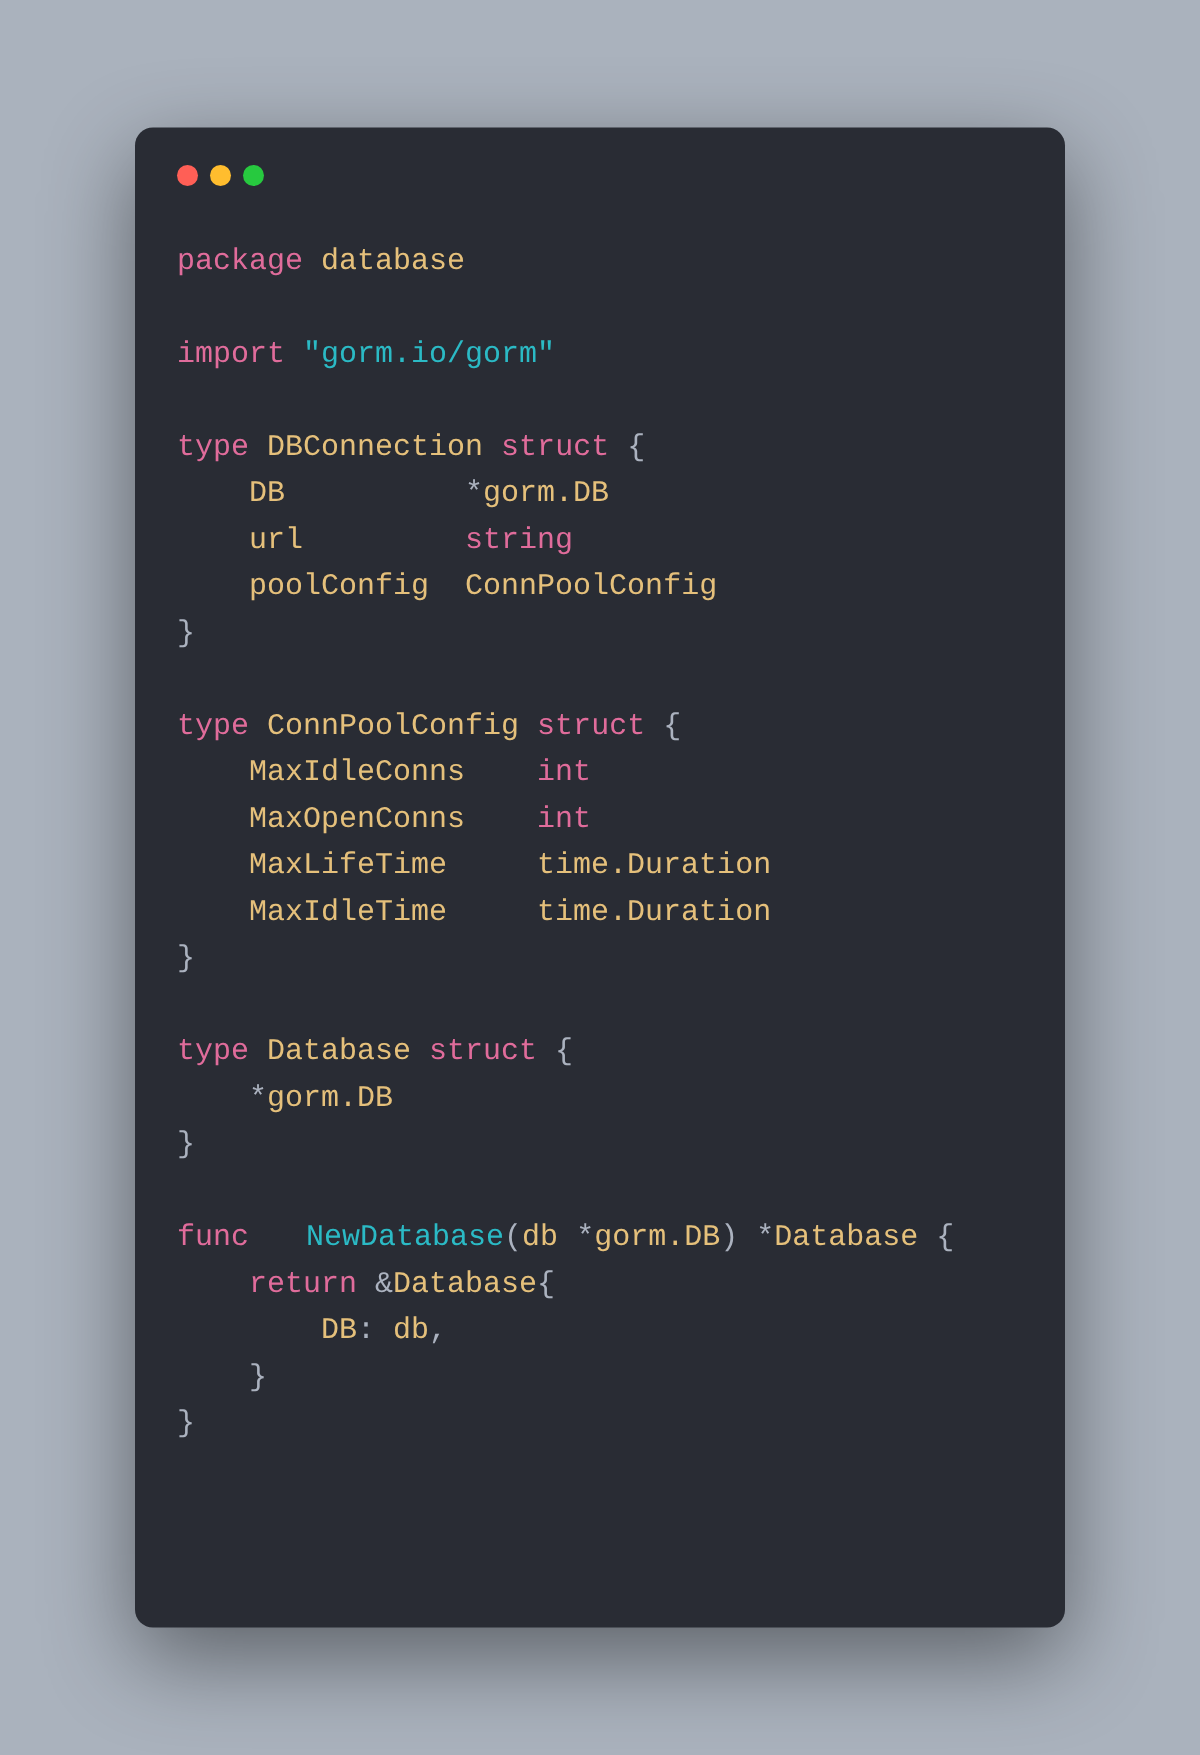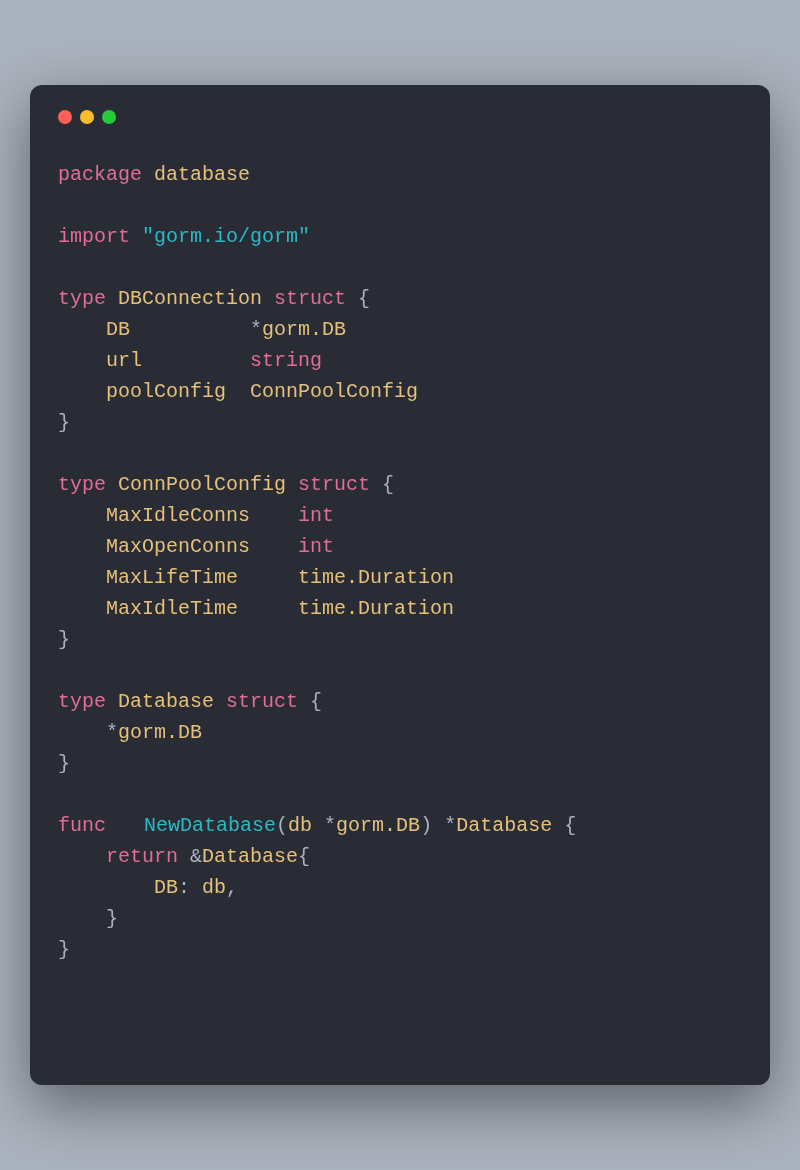--- a/index.html
+++ b/index.html
@@ -5,21 +5,21 @@
   * { box-sizing: border-box; margin: 0; padding: 0; }
   html, body { width: 800px; height: 1170px; }
   body {
     background: #aab2bd;
     display: flex;
     align-items: center;
     justify-content: center;
     font-family: "SF Mono", "Menlo", "Consolas", "Liberation Mono", monospace;
   }
   .window {
-    width: 740px;
+    width: 620px;
     height: 1000px;
     background: #292c34;
     border-radius: 12px;
     box-shadow: 0 20px 60px rgba(0,0,0,0.45);
     padding: 22px 28px 28px 28px;
     overflow: hidden;
   }
   .titlebar {
     display: flex;
     gap: 8px;

